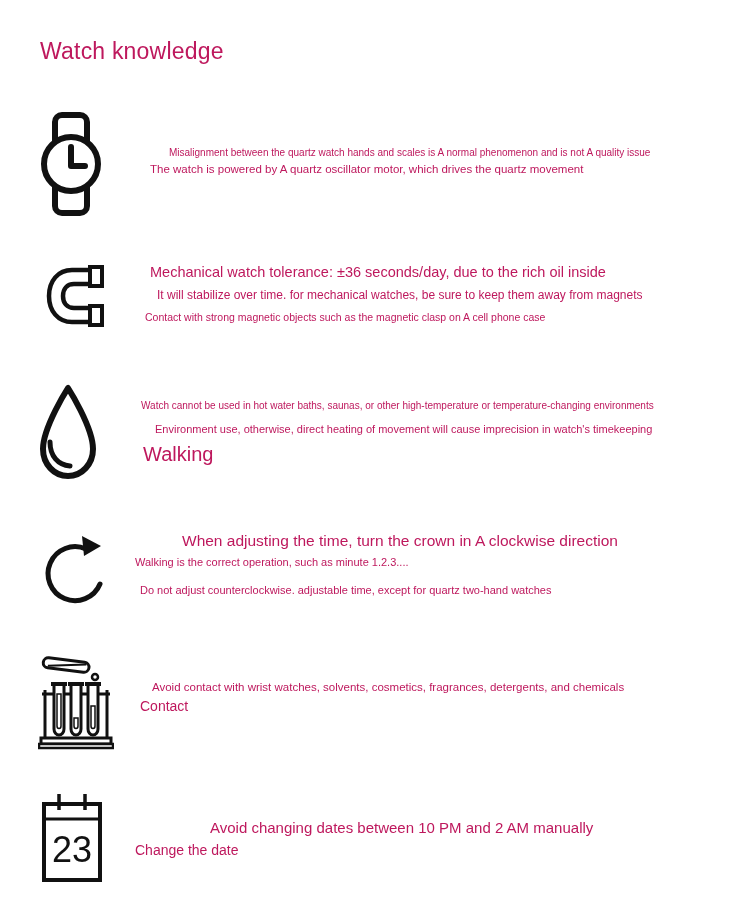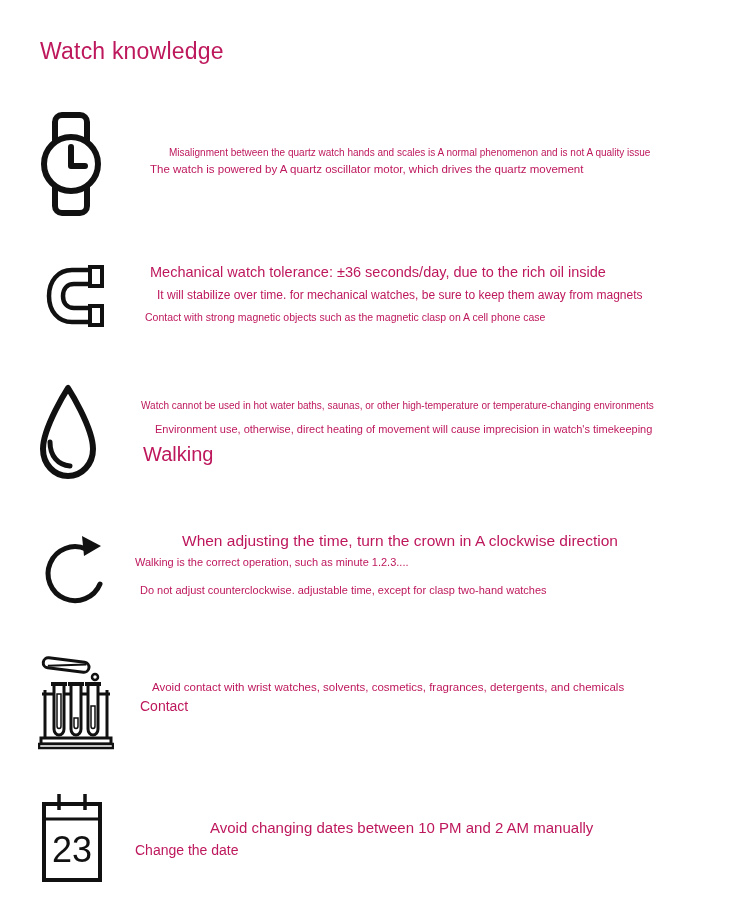--- a/index.html
+++ b/index.html
@@ -80,21 +80,21 @@
   <div class="t s3l1">Watch cannot be used in hot water baths, saunas, or other high-temperature or temperature-changing environments</div>
   <div class="t s3l2">Environment use, otherwise, direct heating of movement will cause imprecision in watch's timekeeping</div>
   <div class="t s3l3">Walking</div>
 
   <svg class="icon i4" viewBox="0 0 68 88">
     <path d="M46 22 A27 27 0 1 0 60 57" fill="none" stroke="#111" stroke-width="5" stroke-linecap="round"></path>
     <polygon points="42,9 61,19 44,29" fill="#111"></polygon>
   </svg>
   <div class="t s4l1">When adjusting the time, turn the crown in A clockwise direction</div>
   <div class="t s4l2">Walking is the correct operation, such as minute 1.2.3....</div>
-  <div class="t s4l3">Do not adjust counterclockwise. adjustable time, except for clasp two-hand watches</div>
+  <div class="t s4l3">Do not adjust counterclockwise. adjustable time, except for quartz two-hand watches</div>
 
   <svg class="icon i5" viewBox="0 0 76 102">
     <g transform="rotate(7 28 18)">
       <rect x="5" y="12" width="46" height="10" rx="5" fill="#fff" stroke="#111" stroke-width="3"></rect>
       <line x1="10" y1="20" x2="48" y2="14" stroke="#111" stroke-width="2"></line>
     </g>
     <circle cx="57" cy="29" r="3" fill="#fff" stroke="#111" stroke-width="2.5"></circle>
     <line x1="7" y1="42" x2="7" y2="91" stroke="#111" stroke-width="3"></line>
     <line x1="69" y1="42" x2="69" y2="91" stroke="#111" stroke-width="3"></line>
     <line x1="4" y1="46" x2="72" y2="46" stroke="#111" stroke-width="3"></line>

